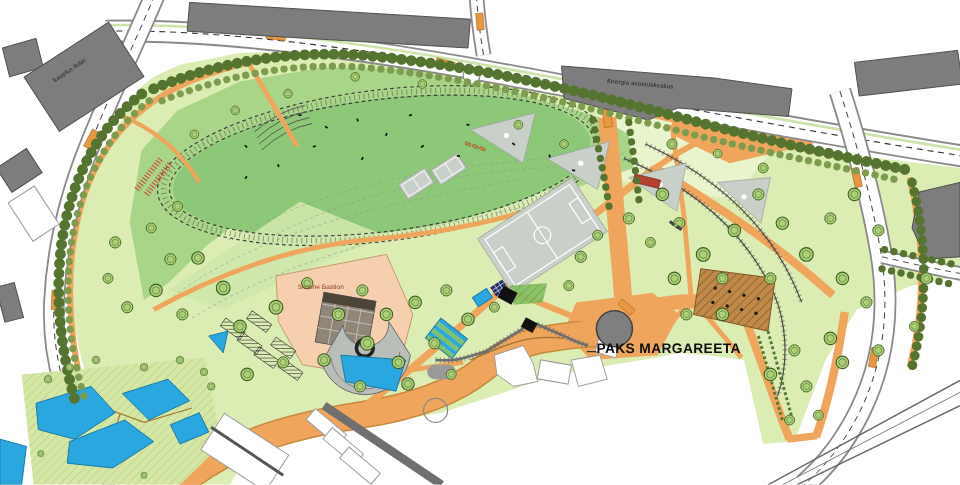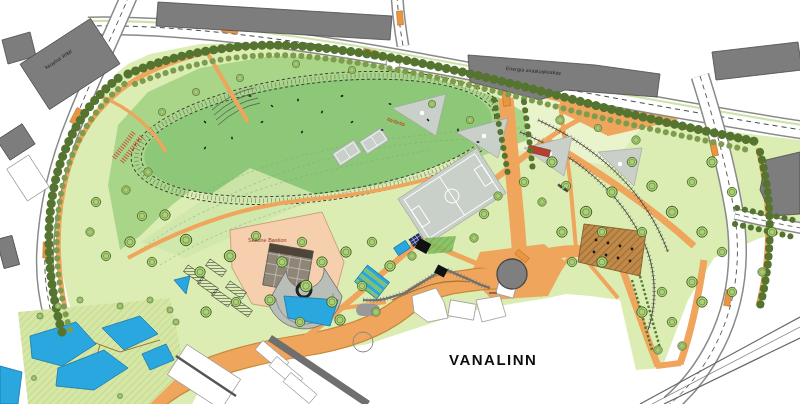--- a/index.html
+++ b/index.html
@@ -424,14 +424,14 @@
         <rect x="-2.3" y="-1.1" width="4.6" height="2.2" fill="#e08a2e" stroke="#333" stroke-width=".3" transform="translate(396,122) rotate(24)"></rect>
         <rect x="-2.3" y="-1.1" width="4.6" height="2.2" fill="#e08a2e" stroke="#333" stroke-width=".3" transform="translate(402,124) rotate(24)"></rect>
         <rect x="-2.3" y="-1.1" width="4.6" height="2.2" fill="#444" stroke="#333" stroke-width=".3" transform="translate(560,186) rotate(40)"></rect>
         <rect x="-2.3" y="-1.1" width="4.6" height="2.2" fill="#444" stroke="#333" stroke-width=".3" transform="translate(566,190) rotate(40)"></rect>
       </g>
 </svg>
 
 <div class="lbl lbl-tiny" style="left:44px;top:66px;transform:rotate(-33deg);">kauplus RIMI</div>
 <div class="lbl lbl-tiny" style="left:506px;top:66px;transform:rotate(5deg);">Energia avastuskeskus</div>
 <div class="lbl lbl-skoone" style="left:248px;top:238px;">Skoone Bastion</div>
-<div class="lbl lbl-big" style="left:449px;top:352px;font-size:15px;letter-spacing:1.5px;">VANALINN</div>
+<div class="lbl lbl-big" style="left:497px;top:286px;font-size:11.5px;letter-spacing:.3px;">PAKS MARGAREETA</div>
 </div>
 
 </body></html>

